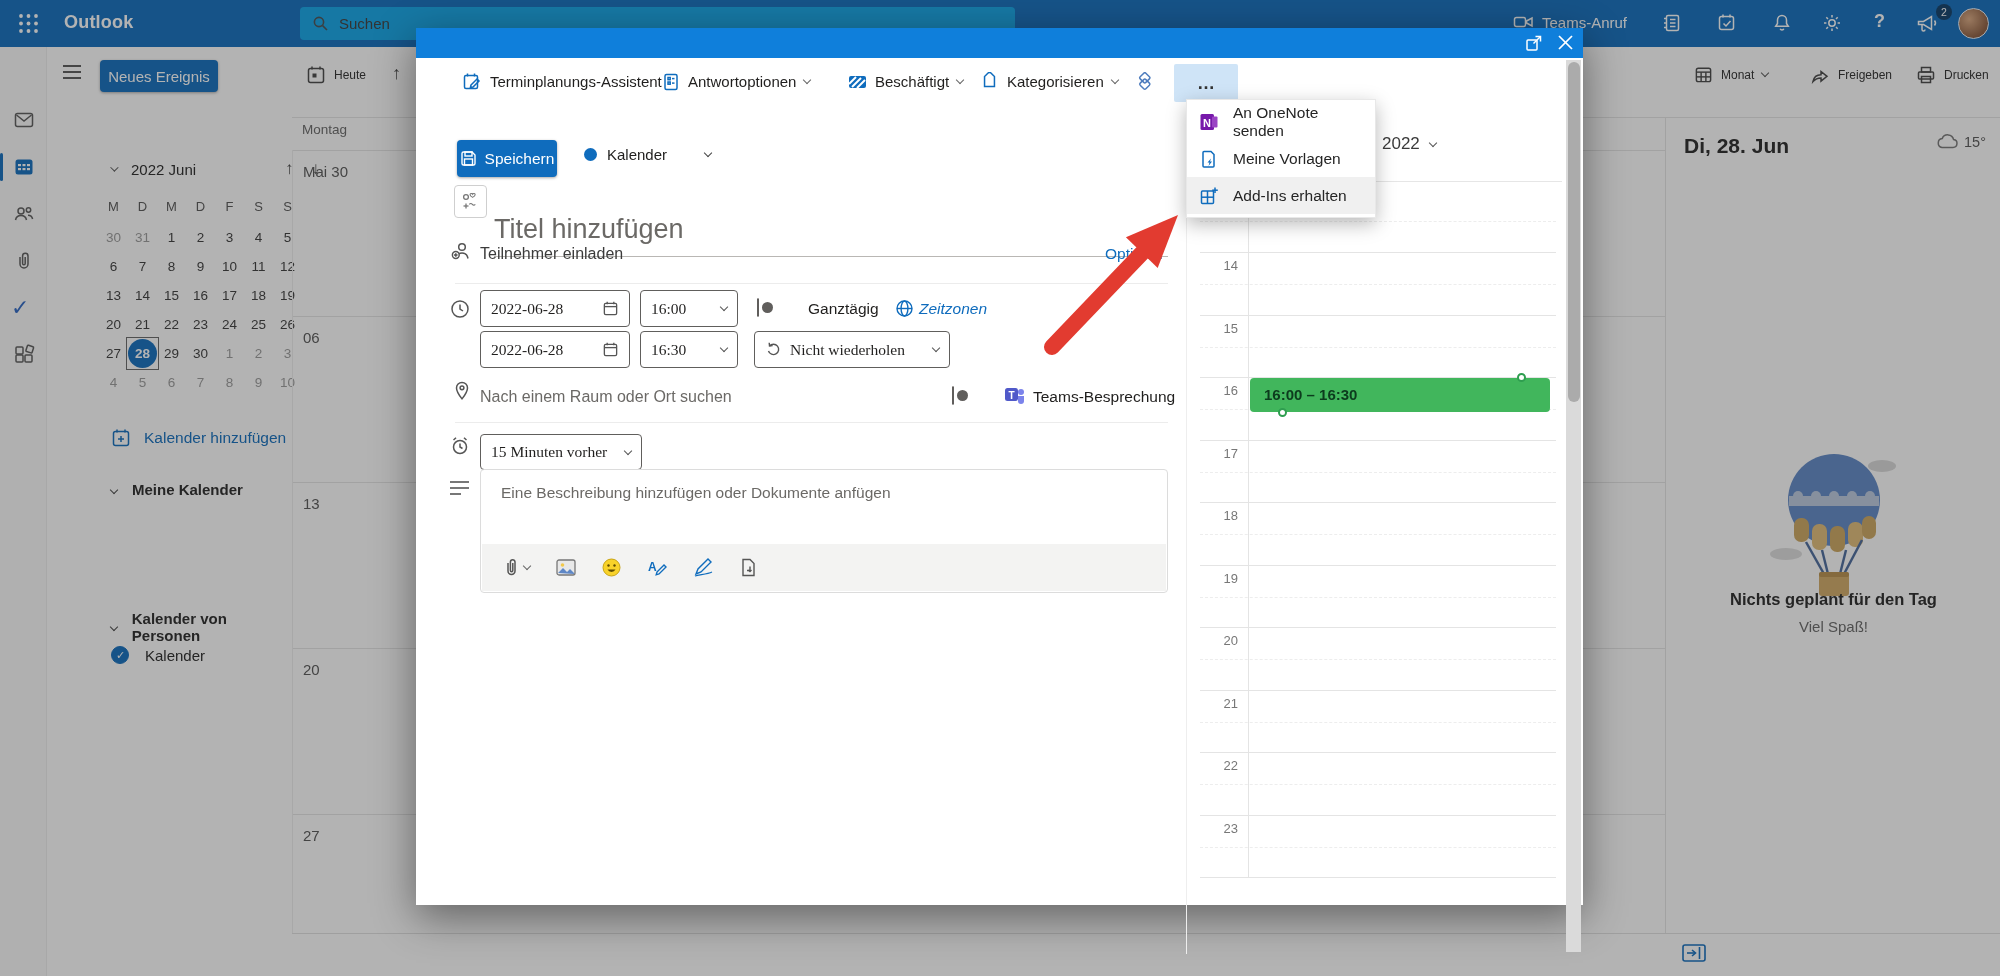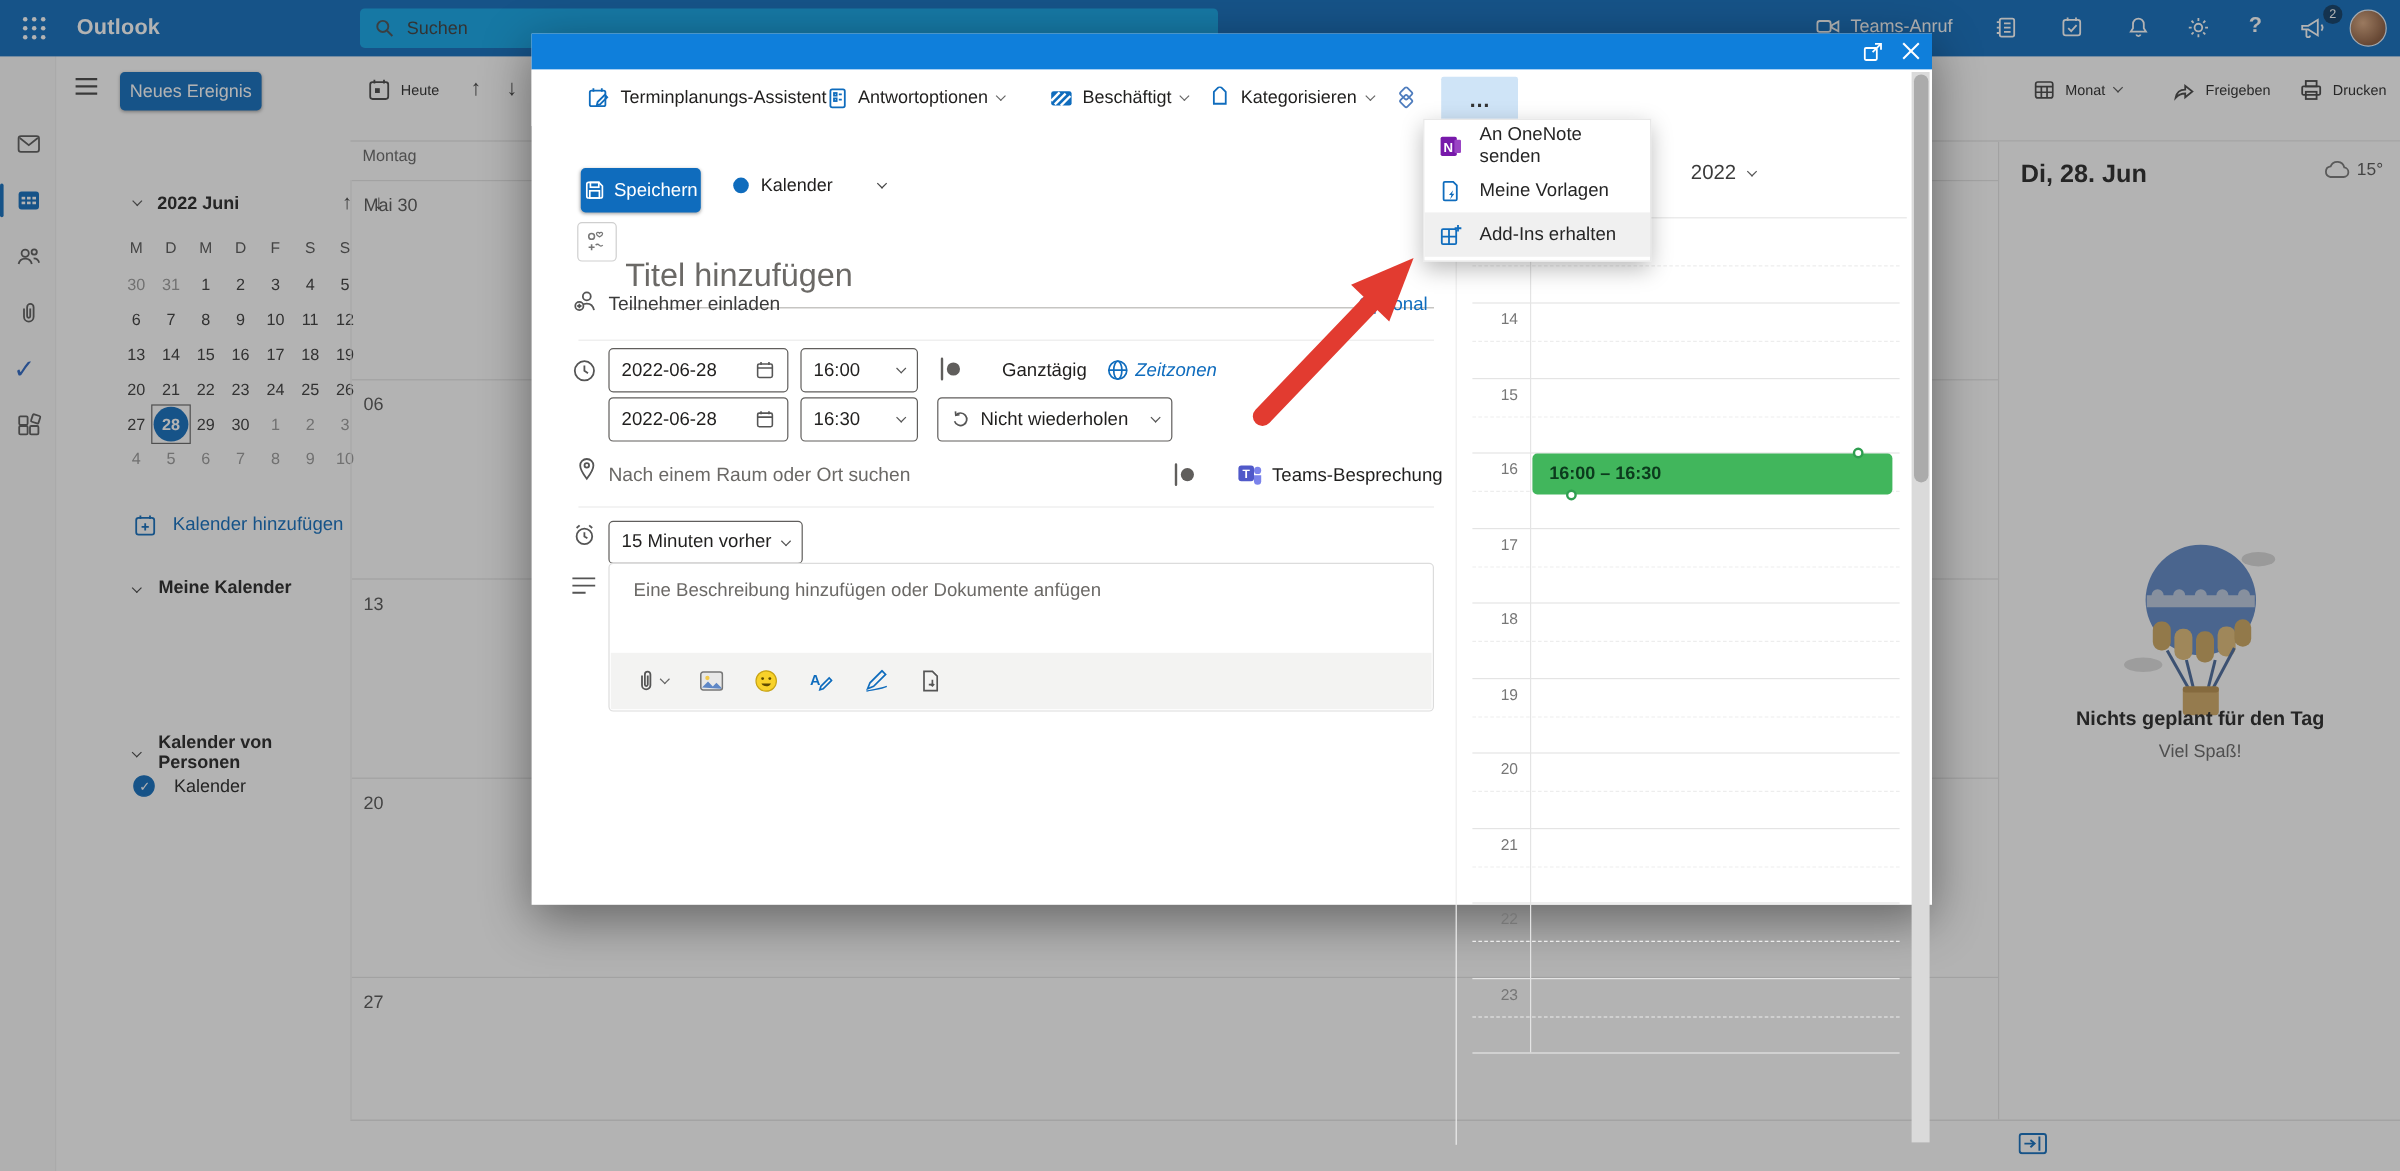--- a/index.html
+++ b/index.html
@@ -53,26 +53,26 @@
 .mrow{height:166px;border-top:1px solid #e5e5e5;position:relative;}
 .mdate{position:absolute;left:10px;top:12px;color:#555;font-size:15px;}
 .agenda{position:absolute;left:1665px;top:118px;width:335px;height:815px;background:#fff;border-left:1px solid #e5e5e5;}
 .bbar{position:absolute;left:292px;top:933px;width:1708px;height:43px;background:#fff;border-top:1px solid #e0e0e0;}
 .tbtn{display:flex;align-items:center;gap:8px;color:#2a2a2a;font-size:12px;}
 
 
 .dim{position:absolute;inset:0;background:rgba(38,38,38,.35);z-index:40;}
 
 
-.dialog{position:absolute;left:416px;top:28px;width:1167px;height:726px;background:#fff;z-index:50;box-shadow:0 12px 40px rgba(0,0,0,.45);margin-left:27px;}
+.dialog{position:absolute;left:416px;top:28px;width:1167px;height:877px;background:#fff;z-index:50;box-shadow:0 12px 40px rgba(0,0,0,.45);}
 .titlebar{position:absolute;left:0;top:0;width:1167px;height:30px;background:var(--titleblue);}
 .dtoolbar{position:absolute;left:0;top:30px;width:1167px;height:47px;background:#fff;}
 .dt-item{position:absolute;display:flex;align-items:center;gap:8px;font-size:15px;color:var(--ink);top:0;height:47px;}
 .more-btn{position:absolute;left:758px;top:6px;width:64px;height:38px;background:#cfe4f7;border-radius:2px;display:flex;align-items:center;justify-content:center;font-size:18px;font-weight:700;color:#333;}
-.field{border:1px solid #605e5c;border-radius:4px;height:37px;display:flex;align-items:center;padding:0 10px;font-size:15.5px;color:var(--ink);background:#fff;gap:8px;}
+.field{border:1px solid #605e5c;border-radius:4px;height:37px;display:flex;align-items:center;padding:0 10px;font-size:15.5px;color:var(--ink);background:#fff;gap:8px;font-family:Liberation Serif, serif;}
 .toggle{width:40px;height:20px;border:1px solid #605e5c;border-radius:10px;position:relative;background:#fff;}
 .toggle::after{content:"";position:absolute;left:4px;top:3px;width:11px;height:11px;border-radius:50%;background:#605e5c;}
 .link{color:var(--blue);}
 .hline{border-top:1px solid #ececec;position:absolute;}
 .desc-box{position:absolute;left:64px;top:441px;width:688px;height:124px;border:1px solid #dcdcdc;border-radius:4px;}
 .desc-strip{position:absolute;left:1px;right:1px;bottom:1px;height:47px;background:#f3f3f2;display:flex;align-items:center;gap:26px;padding-left:22px;}
 
 
 .hrow{position:relative;height:62.5px;border-top:1px solid #e4e4e4;}
 .hrow::after{content:"";position:absolute;left:0;right:0;top:31px;border-top:1px dashed #ededed;}
@@ -218,21 +218,21 @@
       <svg width="20" height="16" viewBox="0 0 20 16" stroke="#444" stroke-width="1.8">
           <line x1="1" y1="2" x2="19" y2="2"></line>
           <line x1="1" y1="8" x2="19" y2="8"></line>
           <line x1="1" y1="14" x2="19" y2="14"></line>
         </svg>
     </span>
     <button class="btn-primary abs" style="left:53px;top:13px;width:118px;height:32px;border:none;font-family:inherit;">Neues Ereignis</button>
 
     <div class="mc-head">
       <span class="chv s" style="color:#555;margin-right:15px;transform:rotate(45deg) translateY(-2px);"></span>
-      <span style="font-weight:700;font-size:15px;">2022 Juni</span>
+      <span style="font-weight:400;font-size:15px;">2022 Juni</span>
       <span style="margin-left:auto;font-size:17px;color:#444;">↑</span>
       <span style="margin-left:18px;font-size:17px;color:#444;">↓</span>
     </div>
 
     <div class="mc-wds">
         <span class="mc-wd">M</span>
         <span class="mc-wd">D</span>
         <span class="mc-wd">M</span>
         <span class="mc-wd">D</span>
         <span class="mc-wd">F</span>

